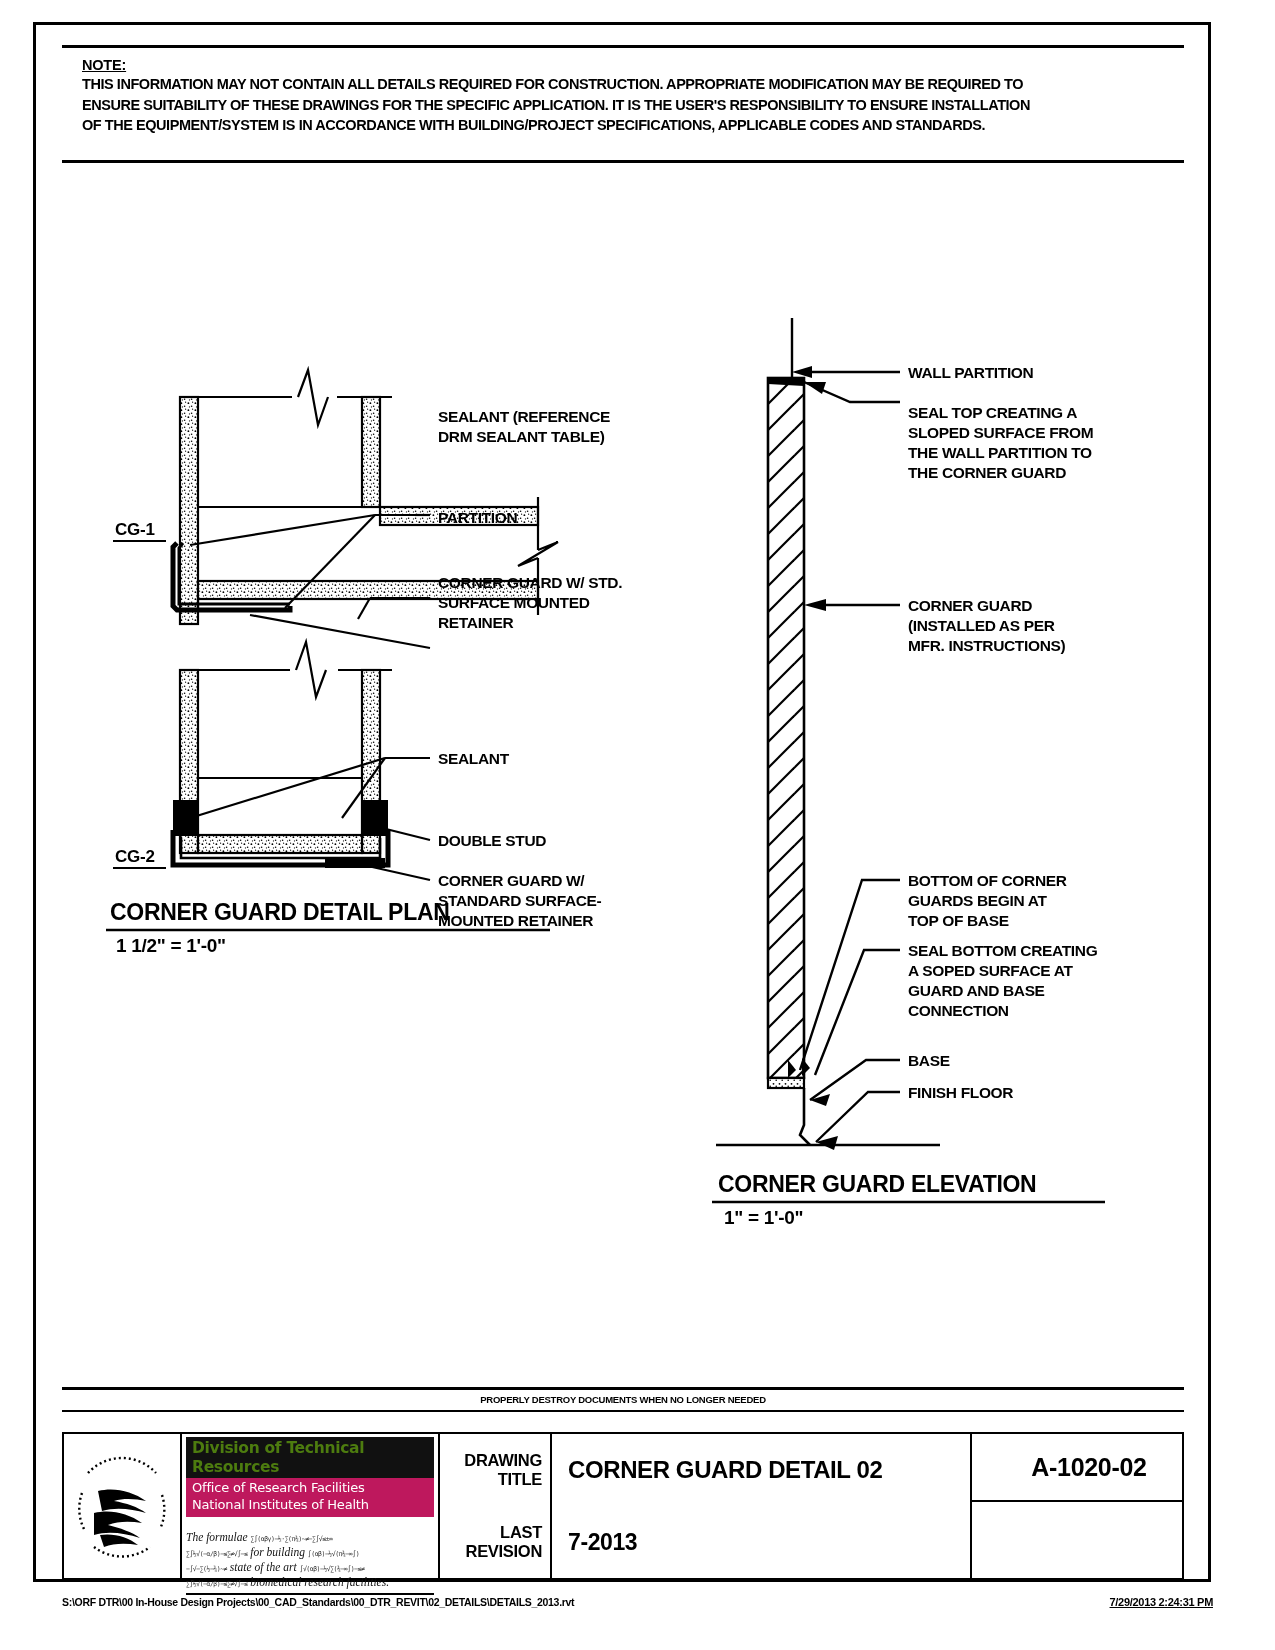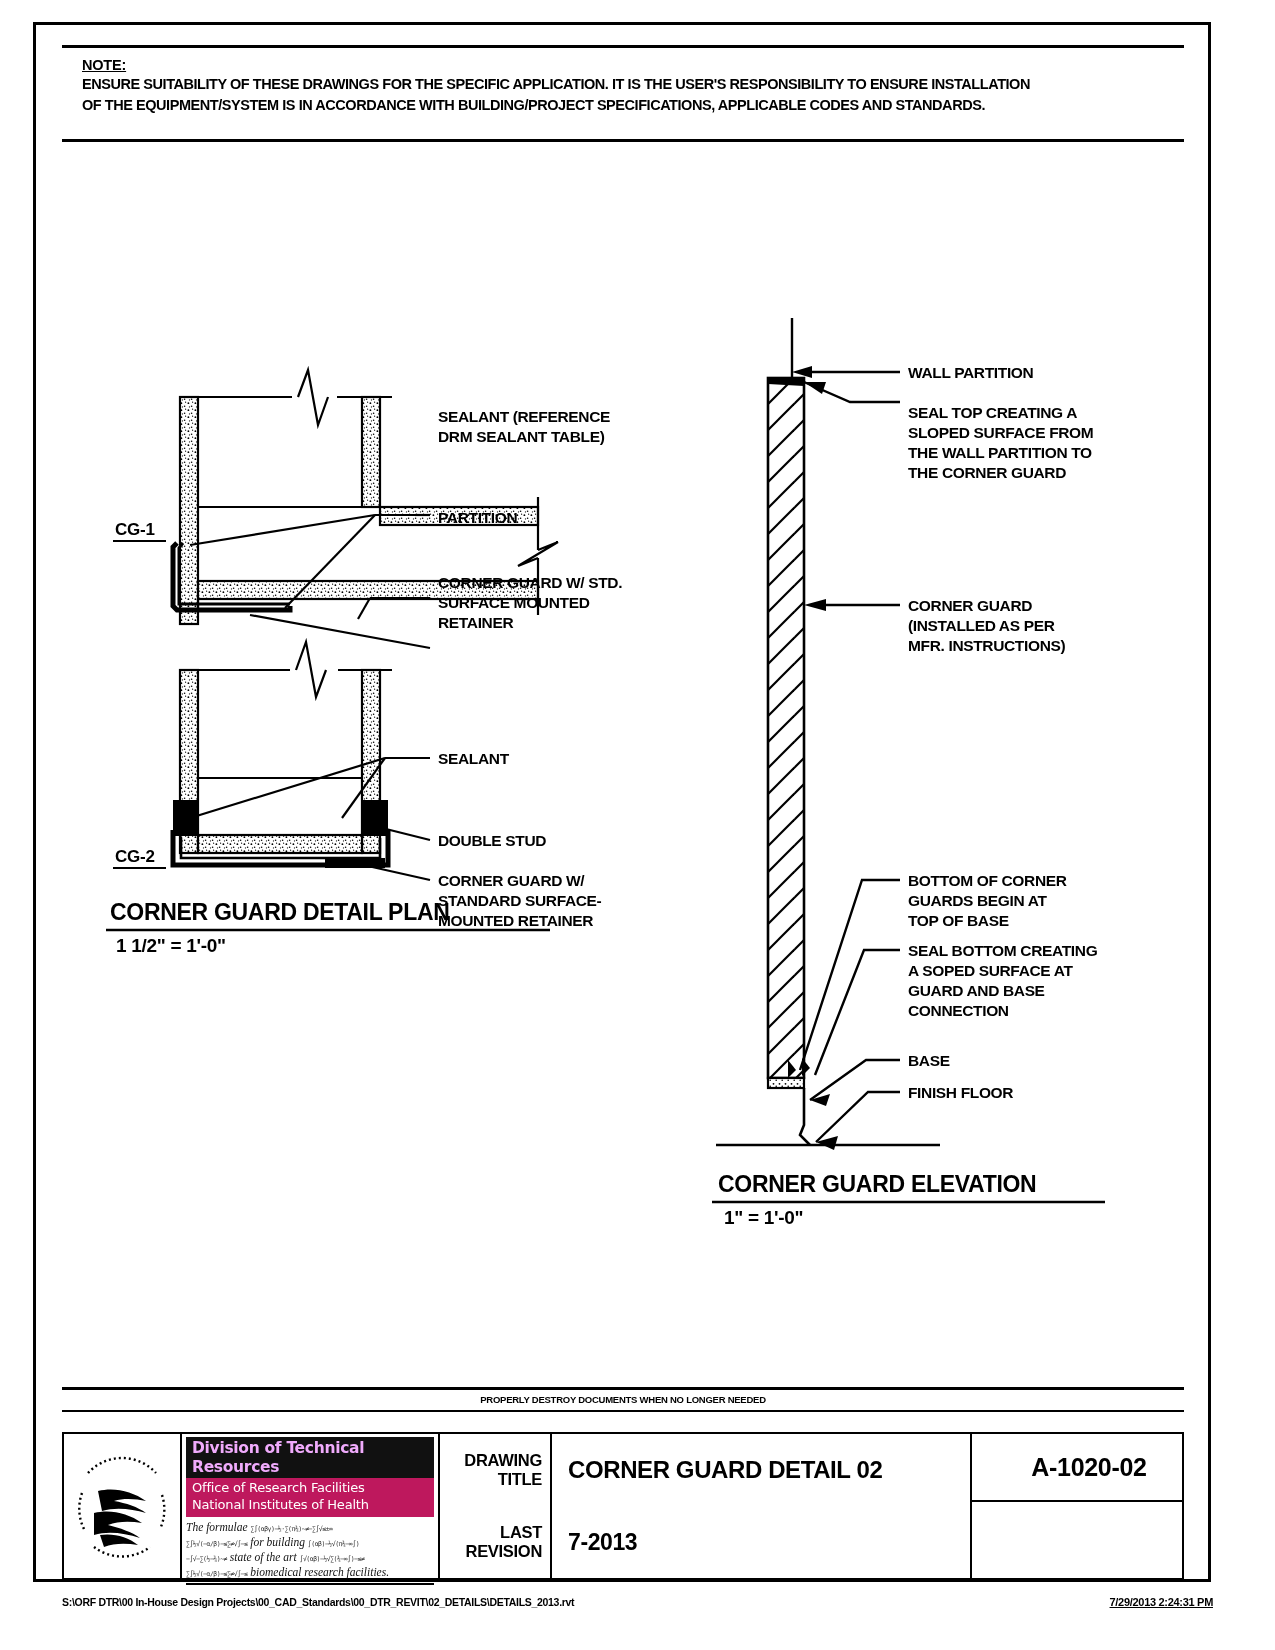--- a/index.html
+++ b/index.html
@@ -136,41 +136,41 @@
   }
   .tb-dtr {
     width: 258px;
     border-right: 2.5px solid #000;
     box-sizing: border-box;
     padding: 3px 4px 2px 4px;
     background: #ffffff;
   }
   .dtr-bar1 {
     background: #111;
-    color: #f0abfc;
+    color: #4d7c0f;
     font-family: "DejaVu Sans", sans-serif;
     font-weight: bold;
     font-size: 15.5px;
     letter-spacing: -0.3px;
     padding: 2px 0 2px 6px;
     line-height: 1.2;
   }
   .dtr-bar2 {
     background: #be185d;
     color: #ffffff;
     font-family: "DejaVu Sans", sans-serif;
     font-size: 13px;
     letter-spacing: -0.2px;
     padding: 2px 0 3px 6px;
     line-height: 1.3;
   }
   .dtr-formula {
     position: relative;
     height: 70px;
-    padding-top: 3px;
+    padding-top: 13px;
     font-family: "Liberation Serif", serif;
     font-style: italic;
     font-size: 11.5px;
     color: #111;
     overflow: hidden;
   }
   .dtr-formula .fline {
     white-space: nowrap;
     line-height: 1.32;
   }
@@ -262,20 +262,21 @@
 </style>
 </head>
 <body>
 
 <div id="page">
 
   <div class="sheet-border"></div>
 
   <div class="note-block">
     <div class="note-title">NOTE:</div>
+    <div class="note-body">THIS INFORMATION MAY NOT CONTAIN ALL DETAILS REQUIRED FOR CONSTRUCTION.  APPROPRIATE MODIFICATION MAY BE REQUIRED TO</div>
     <div class="note-body">ENSURE SUITABILITY OF THESE DRAWINGS FOR THE SPECIFIC APPLICATION.  IT IS THE USER'S RESPONSIBILITY TO ENSURE INSTALLATION</div>
     <div class="note-body">OF THE EQUIPMENT/SYSTEM IS IN ACCORDANCE WITH BUILDING/PROJECT SPECIFICATIONS, APPLICABLE CODES AND STANDARDS.</div>
   </div>
 
   <div class="draw-area">
     <svg width="1170" height="1110" viewBox="0 0 1170 1110" xmlns="http://www.w3.org/2000/svg">
       <defs>
         <pattern id="gypdots" width="7" height="7" patternUnits="userSpaceOnUse">
           <rect width="7" height="7" fill="#fff"></rect>
           <circle cx="1.4" cy="2.2" r="0.9" fill="#000"></circle>

